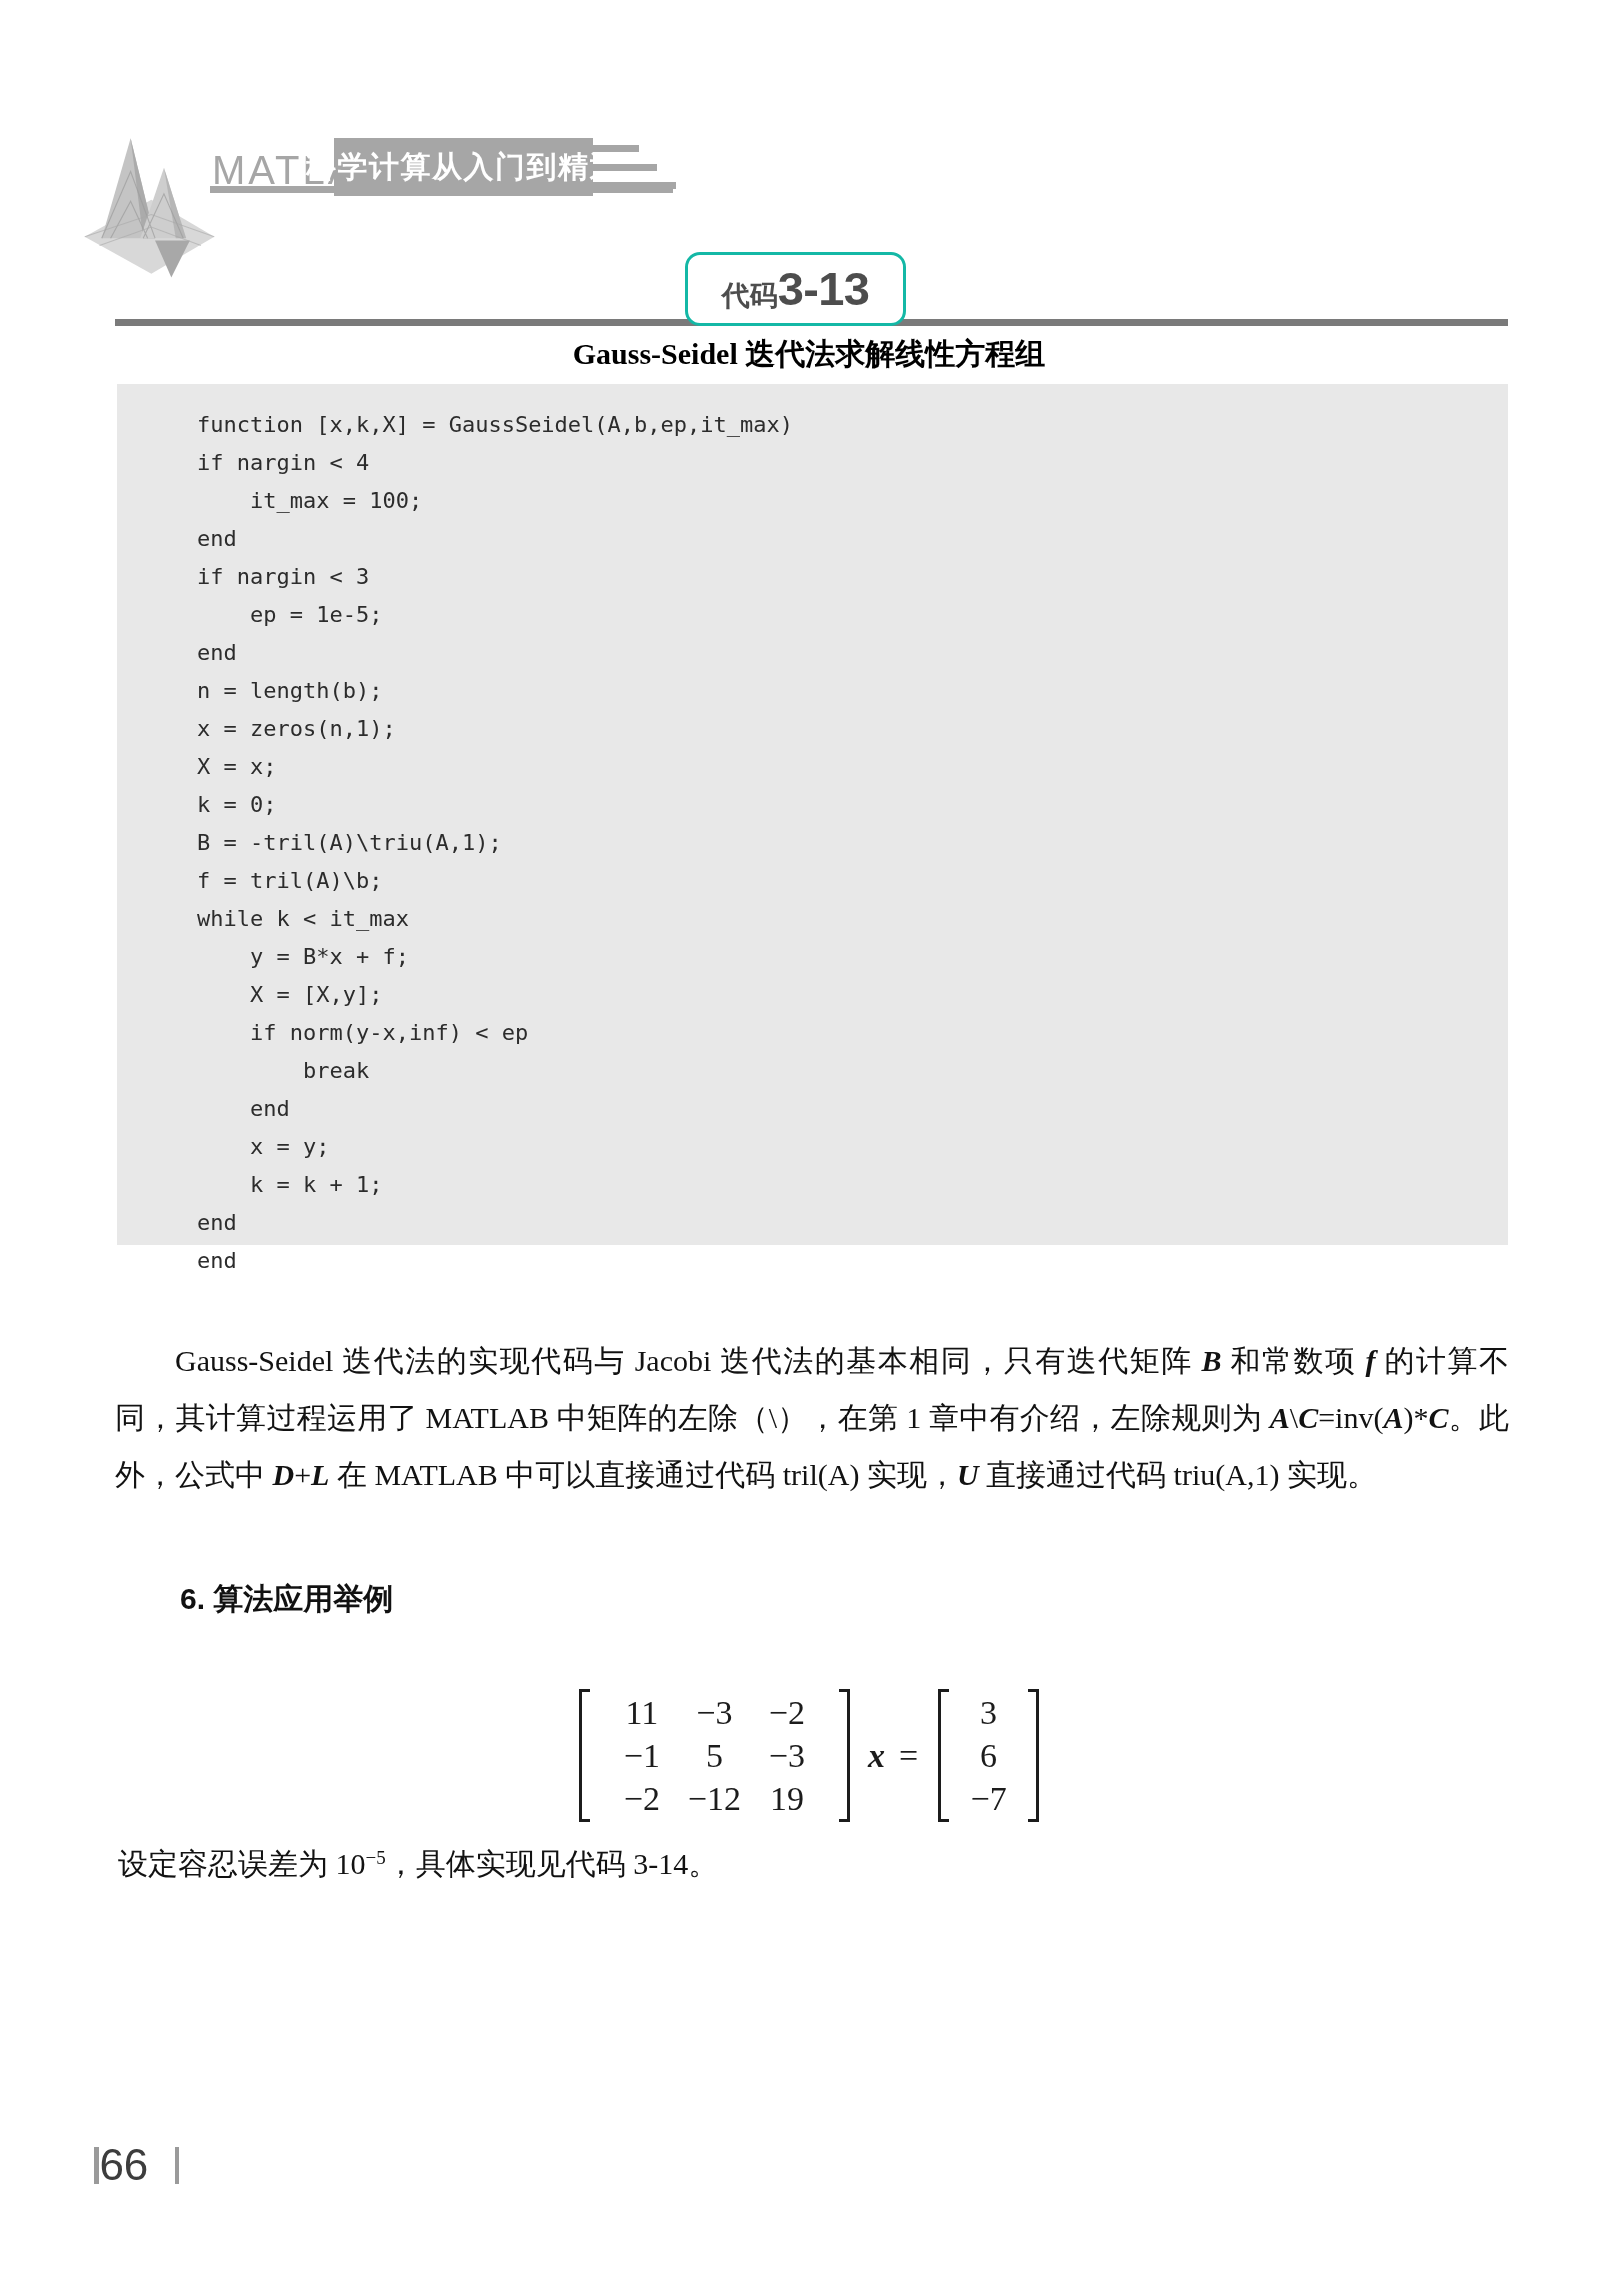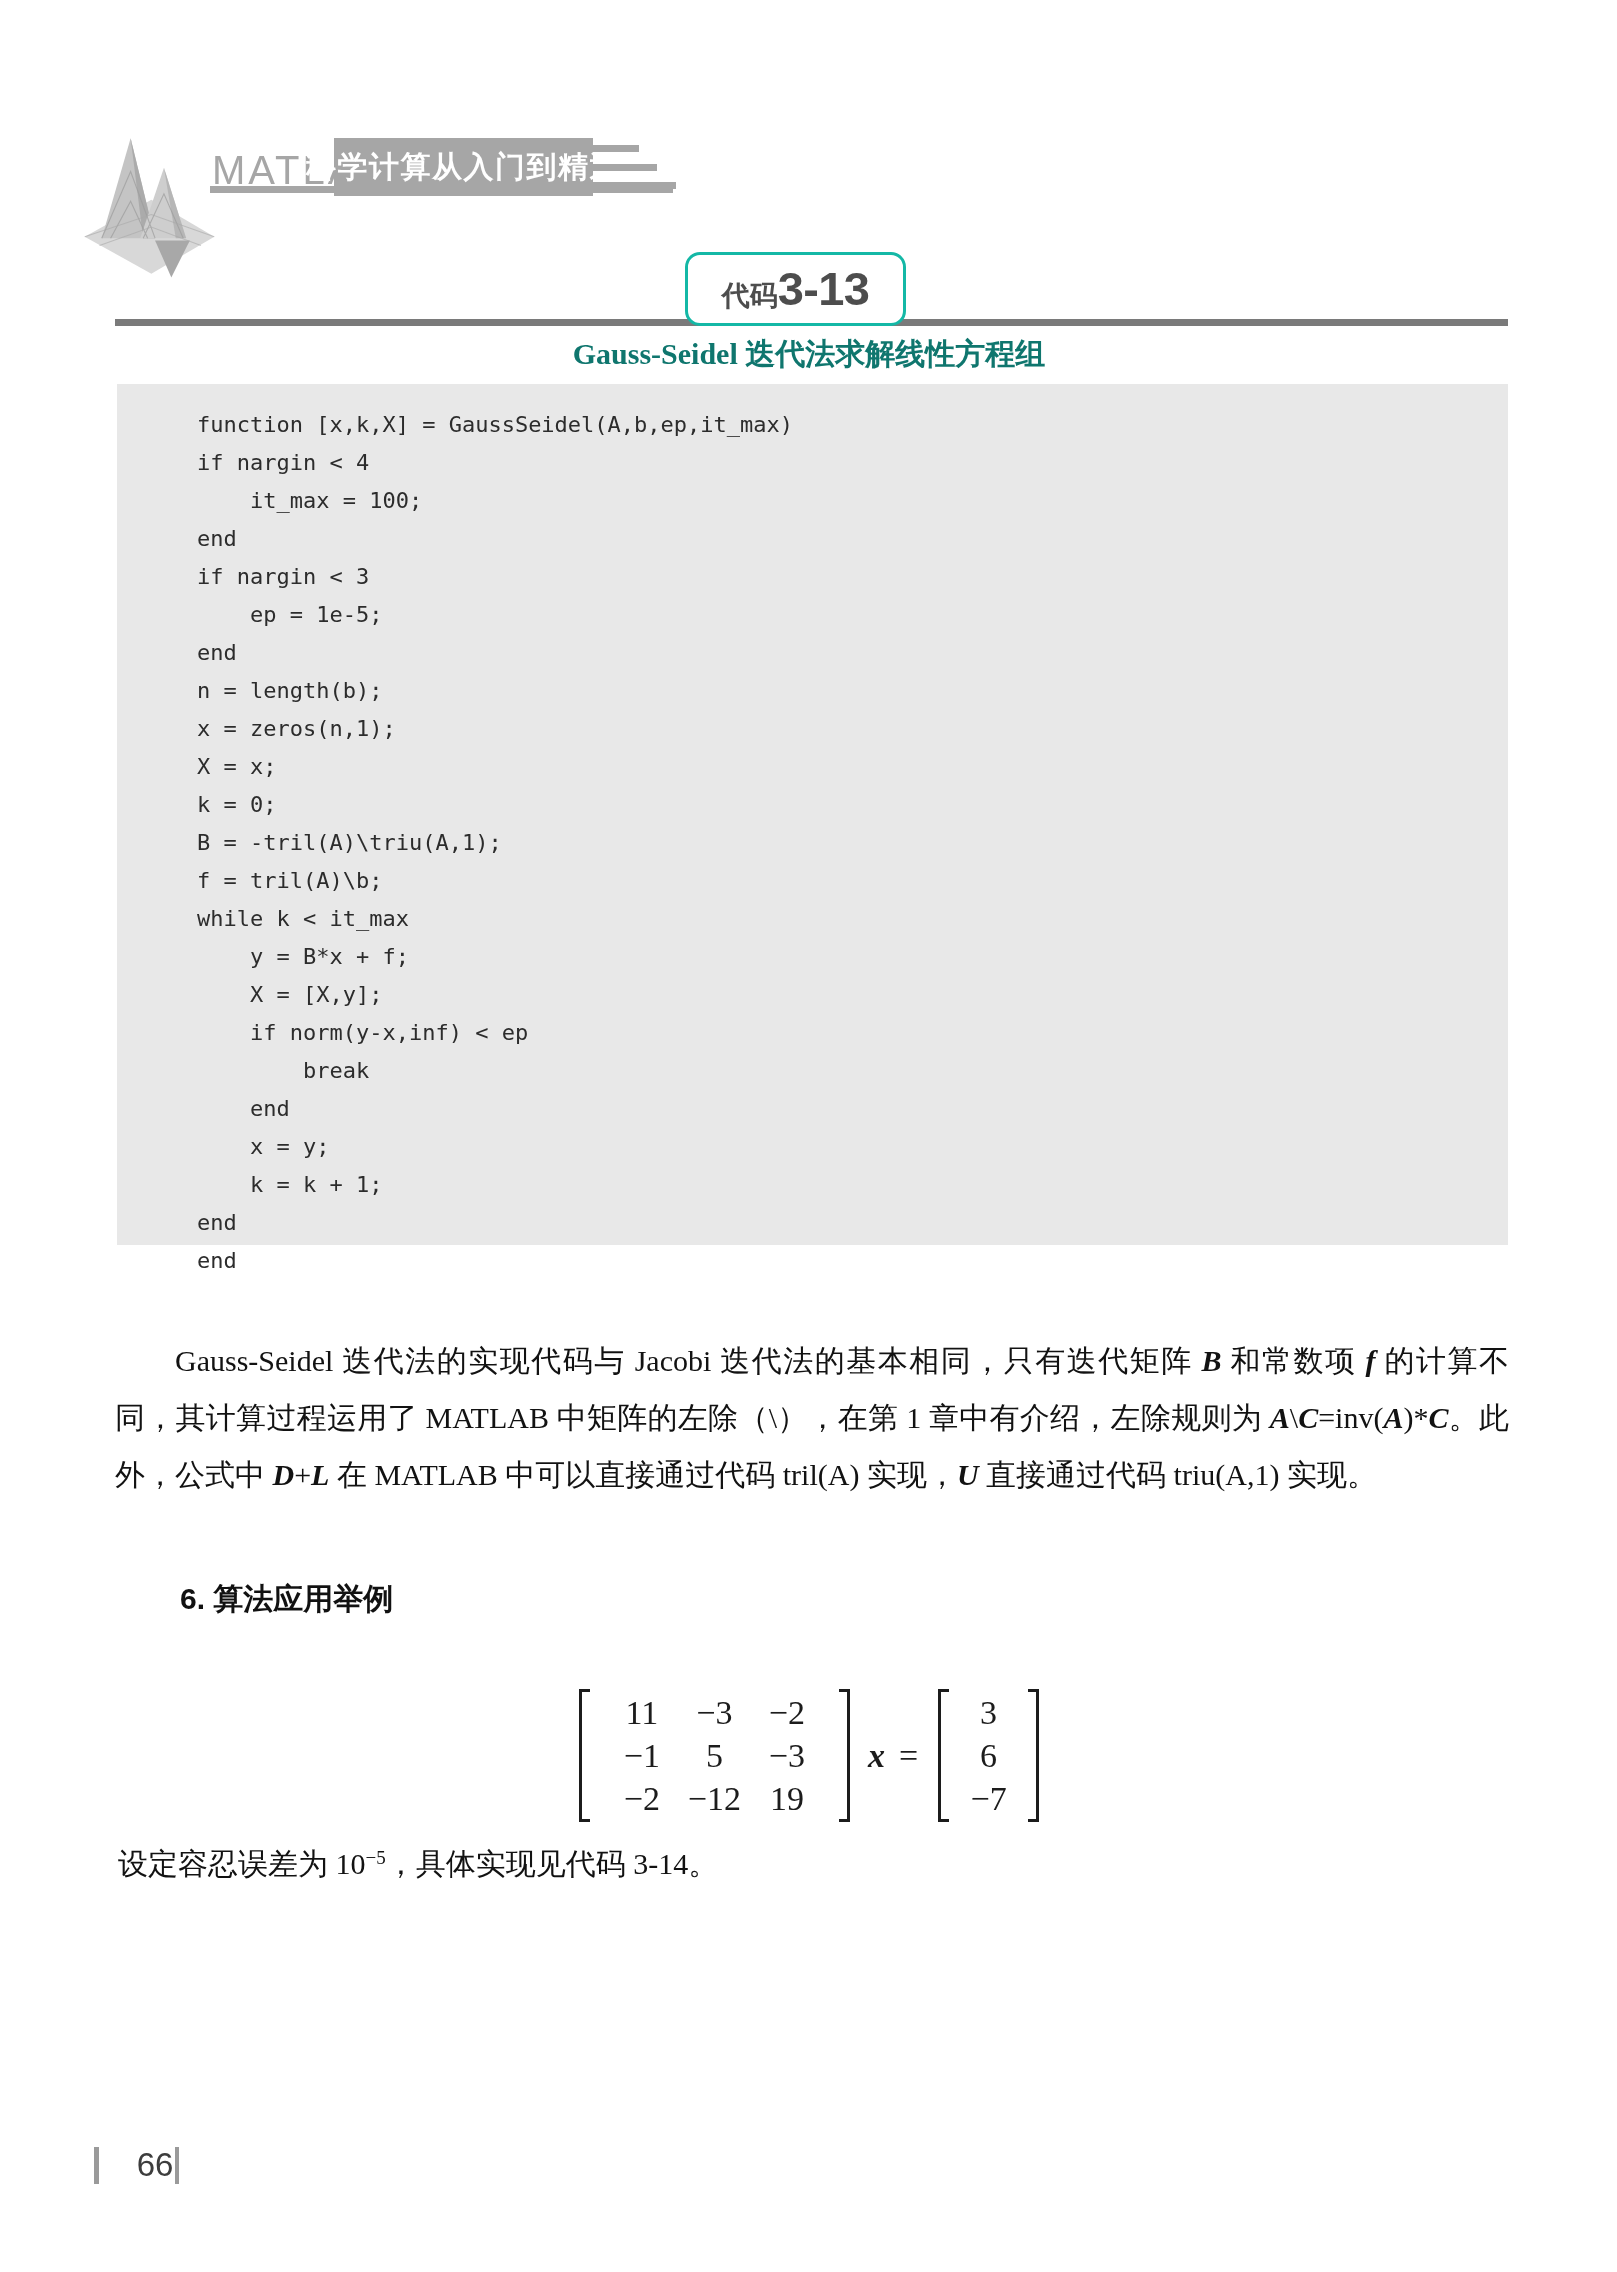--- a/index.html
+++ b/index.html
@@ -46,21 +46,21 @@
   .badge-prefix {
     font-family: "Liberation Sans", sans-serif;
     font-size: 28px; font-weight: bold; color: #4d4d4d; line-height: 47px;
   }
   .badge-num {
     font-family: "Liberation Sans", sans-serif;
     font-size: 47px; font-weight: 800; color: #4d4d4d; letter-spacing: -0.7px; line-height: 47px;
   }
   .listing-title {
     position: absolute; left: 0; right: 0; top: 334px; margin: 0;
-    text-align: center; font-size: 30px; font-weight: bold; color: #0f766e;
+    text-align: center; font-size: 30px; font-weight: bold; color: #000000;
   }
   .seg-latin { font-family: "Liberation Serif", serif; }
   .seg-hei   { font-family: "Liberation Sans", sans-serif; }
 
   
   .code-panel {
     position: absolute; left: 117px; top: 384px; width: 1391px; height: 861px;
     background: #e8e8e8;
   }
   .code-panel pre {
@@ -109,22 +109,22 @@
     font-size: 30px;
   }
 
   
   .folio { position: absolute; left: 89px; top: 2143px; width: 96px; height: 44px; }
   .folio-bar { position: absolute; top: 3.7px; width: 4.4px; height: 37px; background: #9a9a9a; }
   .folio-bar.left { left: 5.2px; }
   .folio-bar.right { left: 86px; }
   .folio-num {
     position: absolute; left: 10.4px; top: 0; width: 74px;
-    text-align: right; font-family: "Liberation Sans", sans-serif;
-    font-size: 33px; color: #3d3d3d; line-height: 44px;
+    text-align: left; font-family: "Liberation Sans", sans-serif;
+    font-size: 44px; color: #3d3d3d; line-height: 44px;
   }
 </style>
 </head>
 <body>
 
 <div class="page">
 
   <svg class="hdr-mesh" viewBox="0 0 185 205" aria-hidden="true">
     <polygon points="5,148 95,98 180,148 95,198" fill="#d8d8d8"></polygon>
     <polygon points="28,150 67,15 100,150" fill="#c4c4c4"></polygon>

